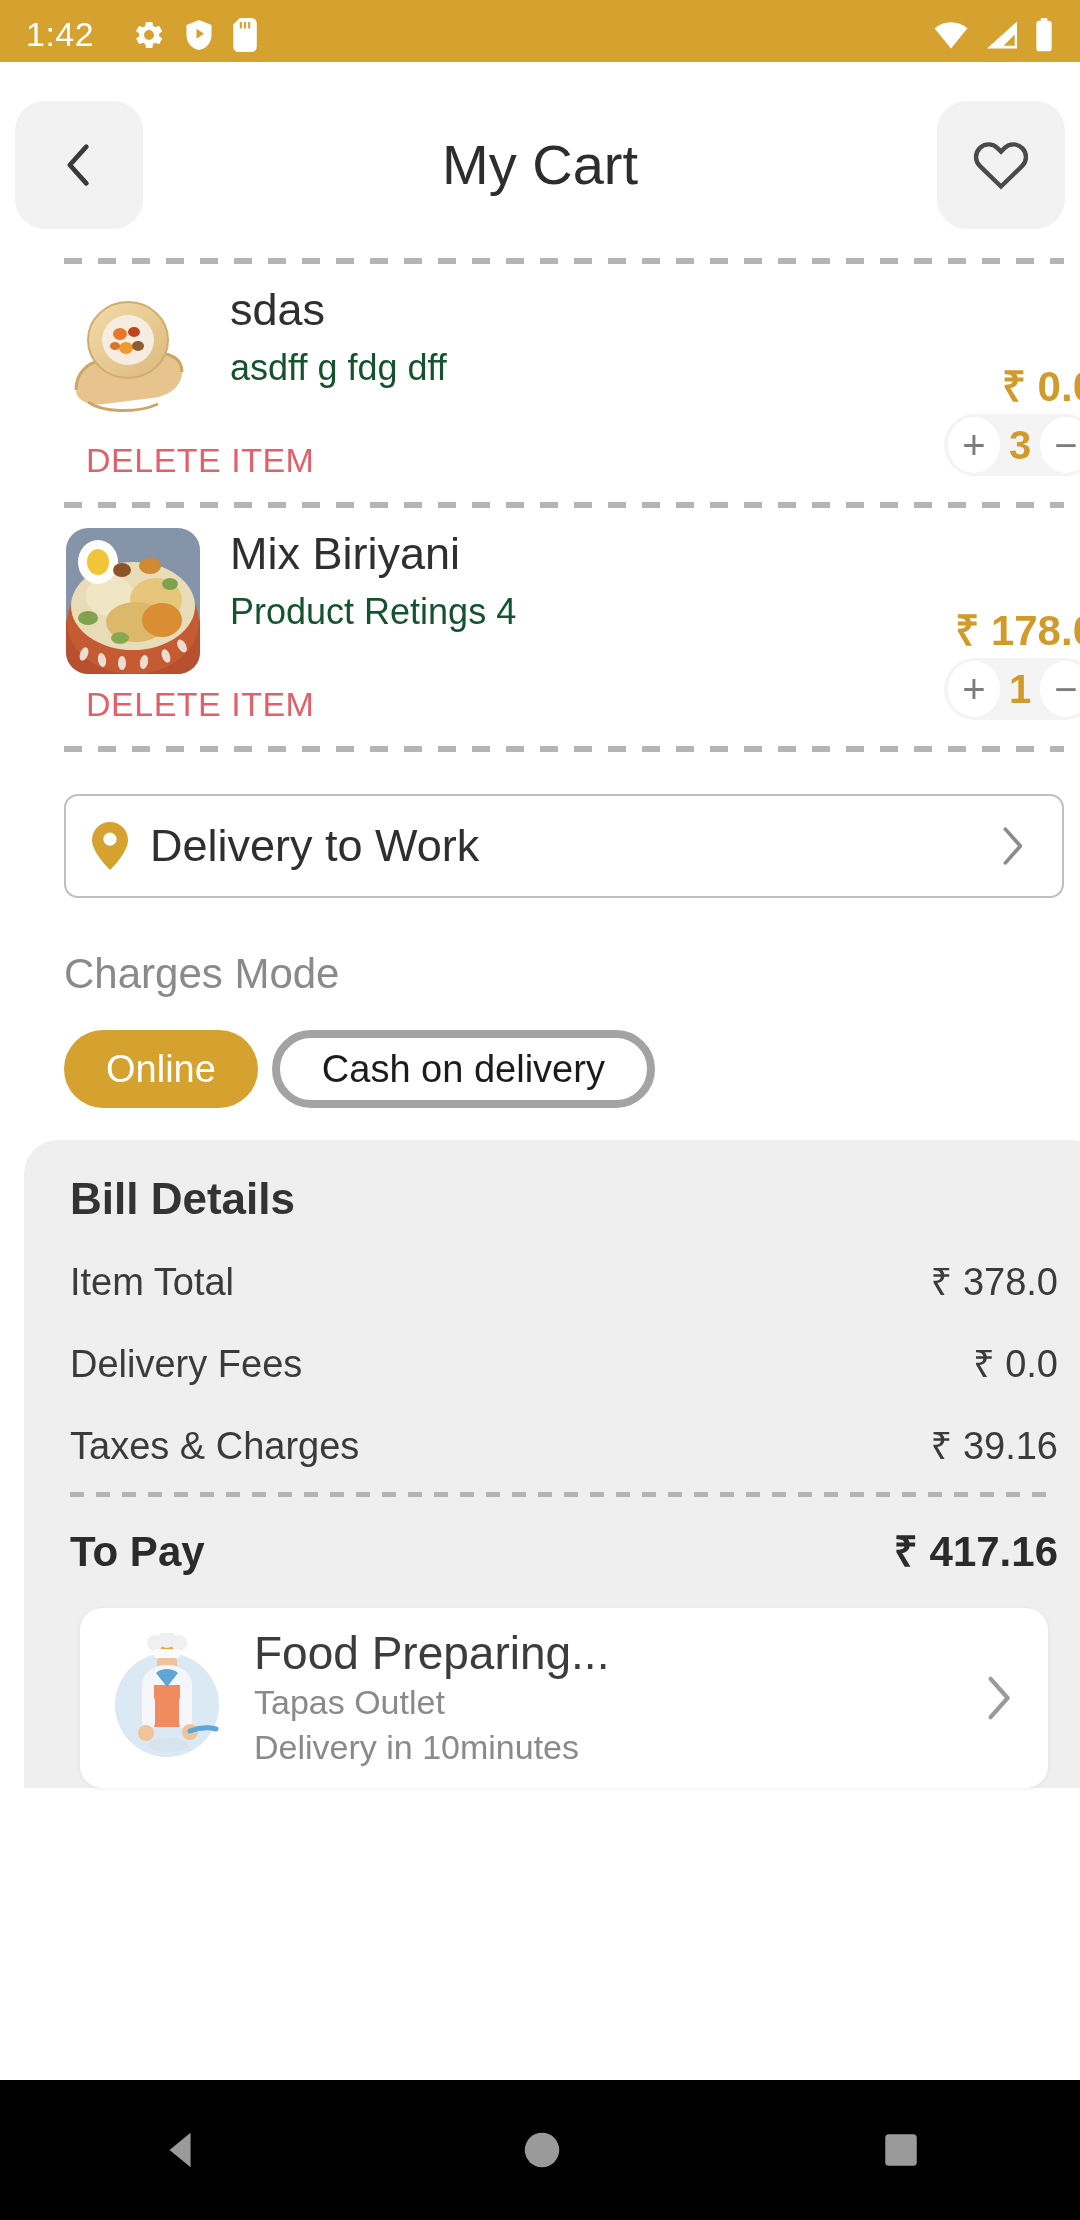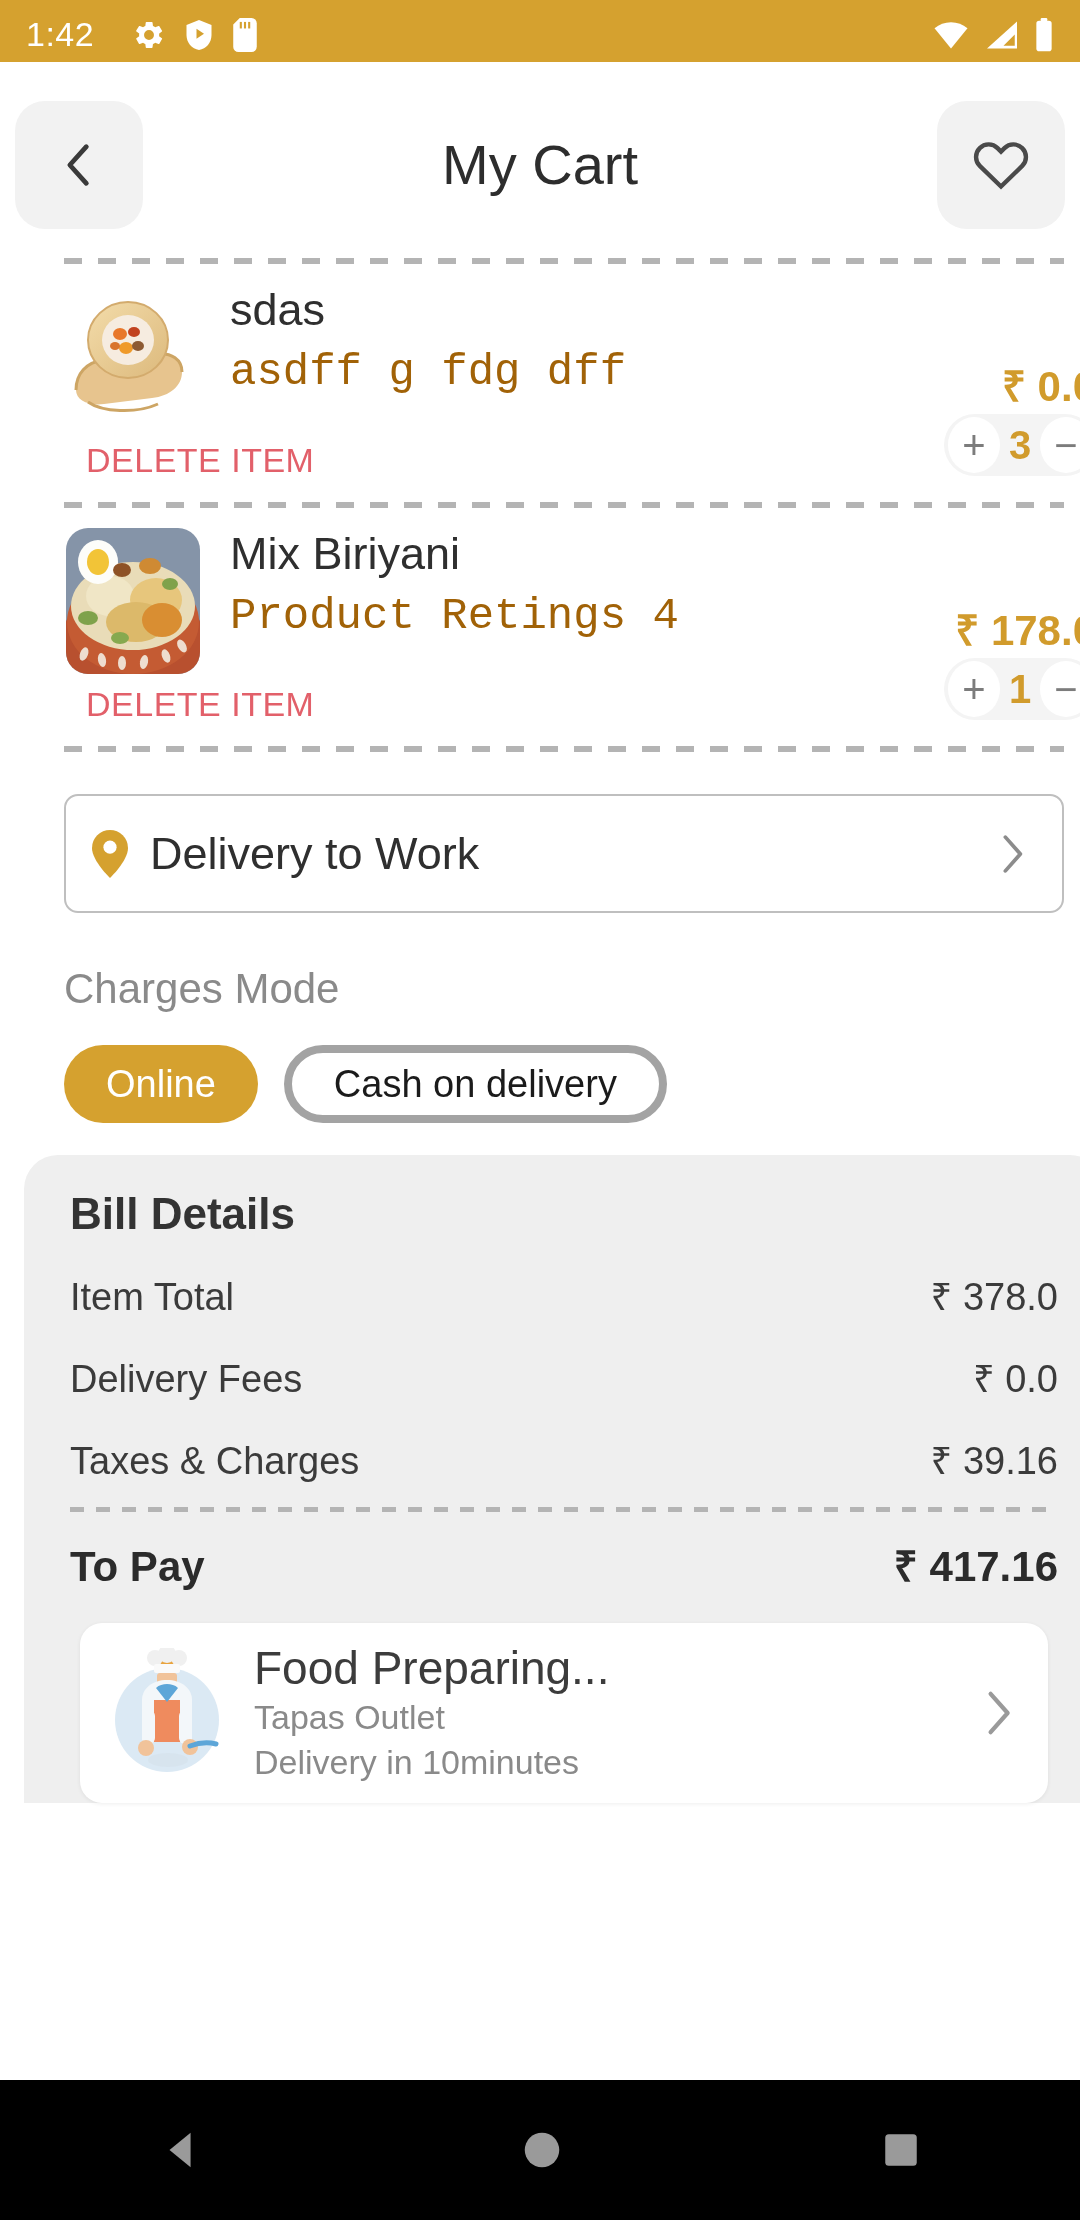--- a/index.html
+++ b/index.html
@@ -45,50 +45,50 @@
   }
   .dashed-top { margin: 0 40px 0 40px; }
 
   
   .item { position: relative; height: 238px; padding: 0 34px; }
   .item-inner { display: flex; position: relative; height: 100%; }
   .thumb { width: 150px; height: 150px; margin-top: 18px; flex: 0 0 auto; position: relative; }
   .thumb svg { display: block; }
   .item-text { margin-left: 22px; padding-top: 22px; }
   .item-name { font-size: 45px; color: #2f2f2f; line-height: 1.05; }
-  .item-sub { font-size: 44px; color: #a16207; margin-top: 14px; font-family: Liberation Mono, monospace; }
+  .item-sub { font-size: 36px; color: #14532d; margin-top: 14px; }
   .delete { position: absolute; left: 62px; bottom: 22px; font-size: 34px; color: #e2606a; letter-spacing: .5px; }
   .price { position: absolute; right: 8px; top: 92px; font-size: 42px; font-weight: 700; color: #d19b2c; }
 
   .stepper {
     position: absolute; right: 8px; top: 150px;
     width: 152px; height: 62px; border-radius: 34px; background: #f4f4f4;
     display: flex; align-items: center; justify-content: space-between;
     padding: 0 4px;
   }
   .stepper .rnd {
     width: 52px; height: 56px; border-radius: 50%; background: #fff;
     display: flex; align-items: center; justify-content: center;
     font-size: 40px; color: #7c7c7c; font-weight: 300; line-height: 1;
   }
   .qty { font-size: 40px; font-weight: 700; color: #d19b2c; }
 
   
   .addr-wrap { padding: 42px 40px 0 40px; }
   .addr {
-    height: 119px; border: 2px solid #bfbfbf; border-radius: 14px;
+    height: 104px; border: 2px solid #bfbfbf; border-radius: 14px;
     display: flex; align-items: center; padding: 0 26px; position: relative; background:#fff;
   }
   .addr-text { font-size: 45px; color: #2f2f2f; margin-left: 22px; }
   .chev-r { position: absolute; right: 36px; color: #8c8c8c; }
 
   
   .paymode { padding: 52px 40px 0 40px; }
   .paymode-label { font-size: 42px; color: #8a8a8a; }
-  .pills { display: flex; gap: 26px; margin-top: 32px; align-items: center; }
+  .pills { display: flex; gap: 14px; margin-top: 32px; align-items: center; }
   .pill {
     height: 78px; border-radius: 40px; display: flex; align-items: center;
     justify-content: center; padding: 0 42px; font-size: 38px;
   }
   .pill.sel { background: #d5a12f; color: #fff; }
   .pill.unsel { background: #fff; color: #1b1b1b; border: 8px solid #a3a3a3; }
 
   
   .bill {
     margin-top: 32px; background: #efefef;

